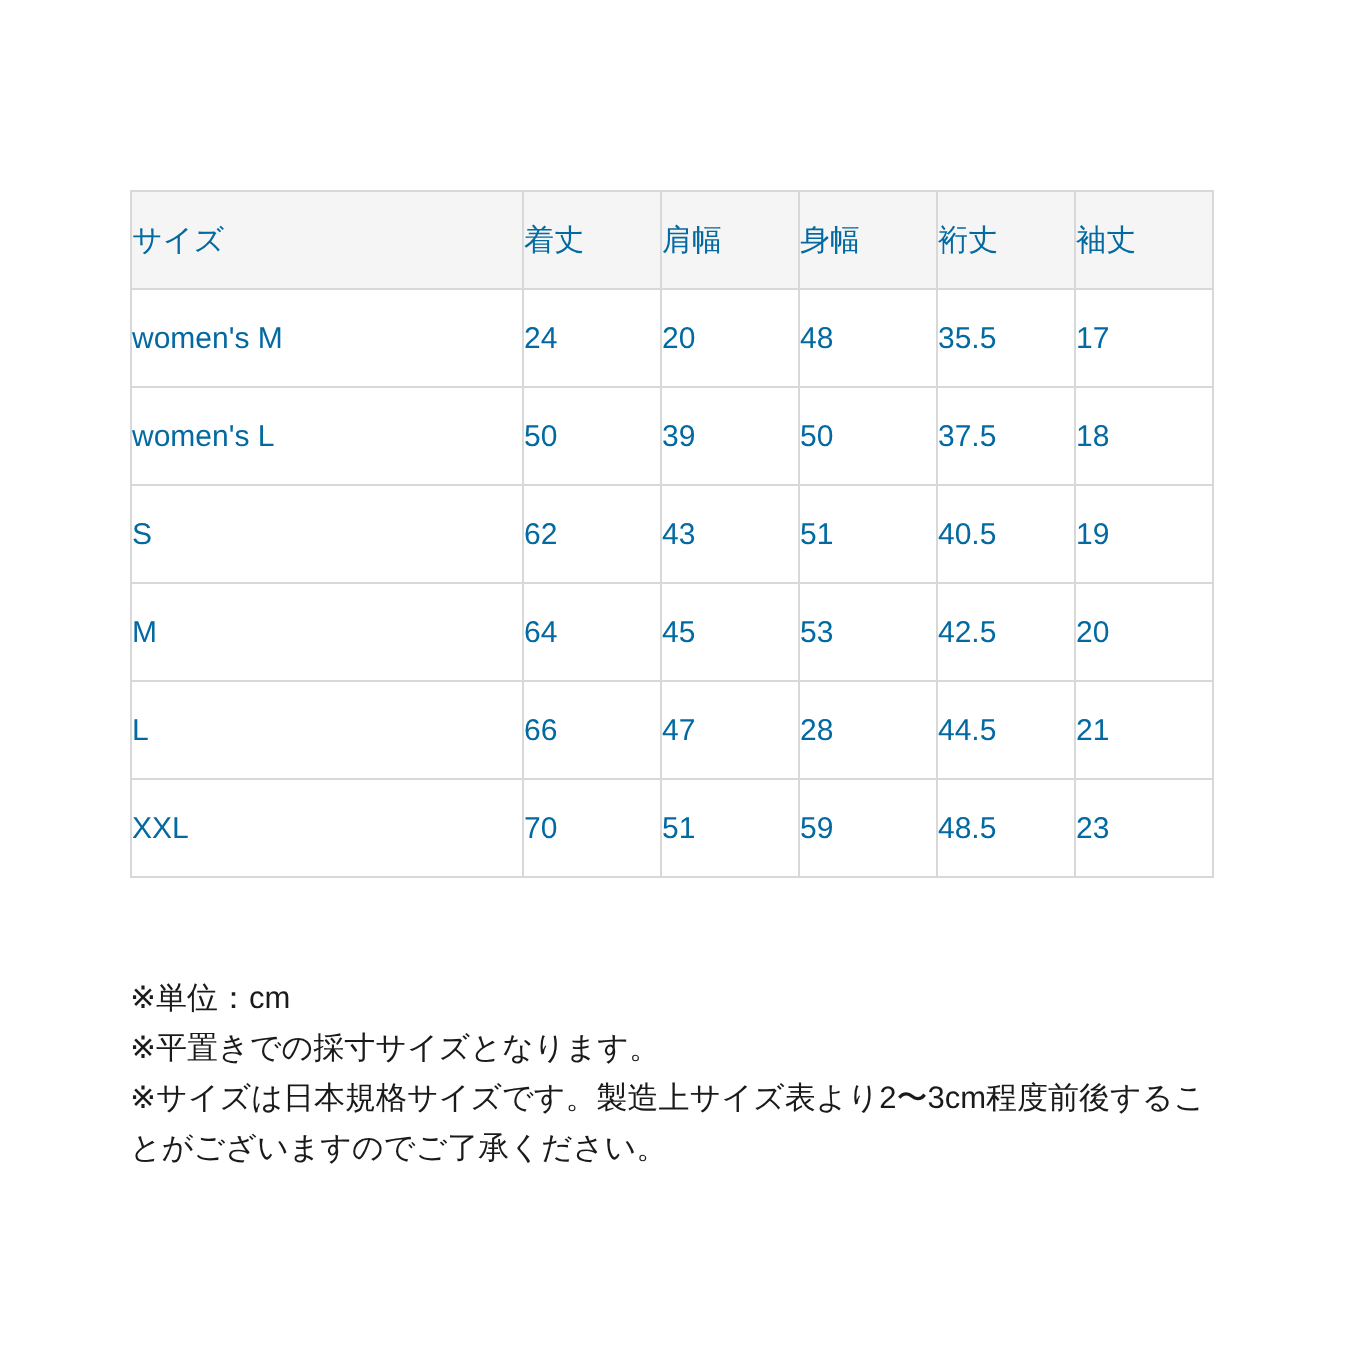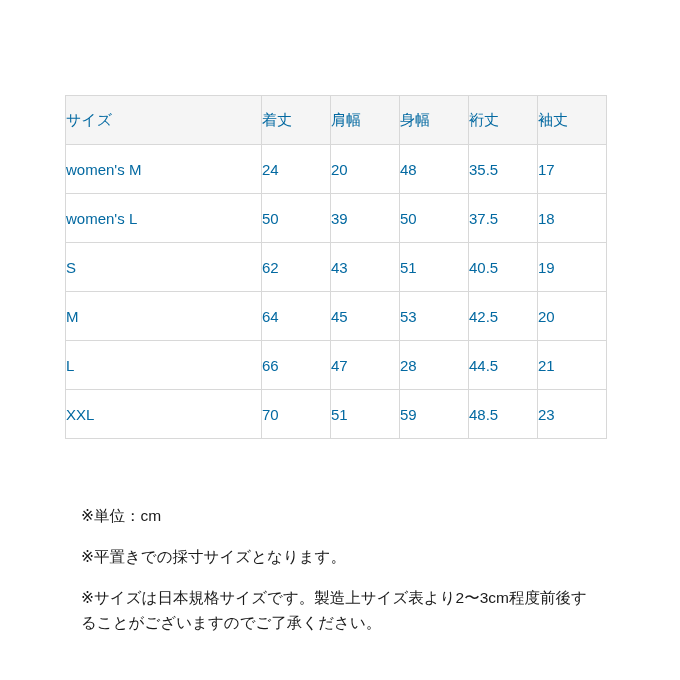--- a/index.html
+++ b/index.html
@@ -58,21 +58,21 @@
   .notes {
     position: absolute;
     left: 65px;
     top: 487px;
     width: 550px;
     font-size: 15.5px;
     line-height: 1.62;
     color: #1a1a1a;
   }
   .notes p {
-    margin: 16px;
+    margin: 0;
     padding: 0;
   }
 </style>
 </head>
 <body>
 
 <div class="page">
 
   <div class="table-wrap">
     <table class="size-table">

